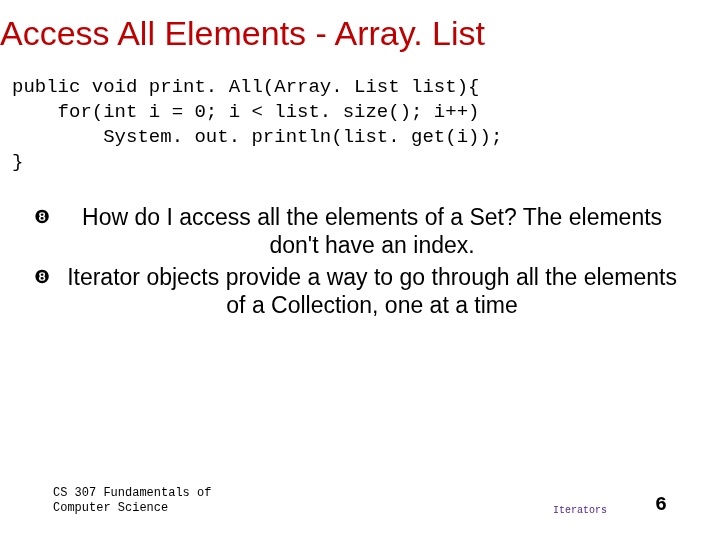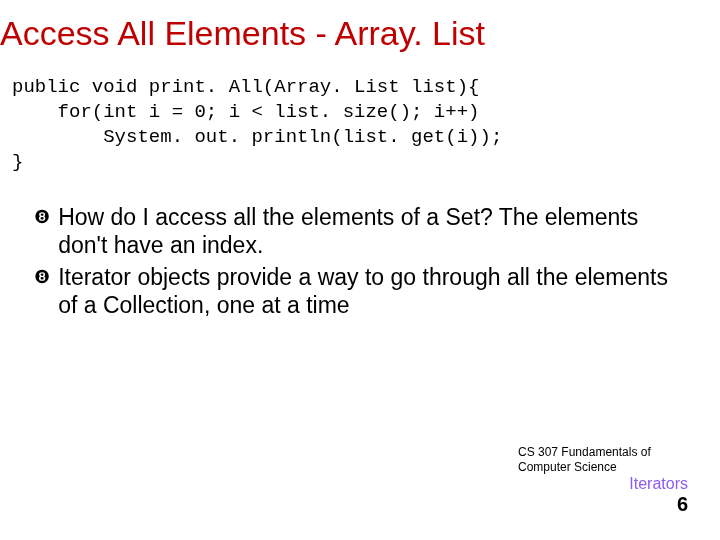--- a/index.html
+++ b/index.html
@@ -39,44 +39,44 @@
     margin-bottom: 4px;
   }
   .bullet .marker {
     font-family: Wingdings, Arial, sans-serif;
     margin-right: 8px;
     font-size: 18px;
     line-height: 28px;
   }
   .bullet .text {
     flex: 1;
+    text-align: center;
   }
   .italic { }
   .footer {
     position: absolute;
     bottom: 24px;
     left: 0;
     width: 100%;
     display: flex;
     align-items: flex-end;
-    padding: 0 32px;
-    font-family: Liberation Sans, sans-serif;
-    flex-direction: column;
+    padding: 0 53px;
+    font-family: Liberation Mono, monospace;
   }
   .footer-left {
     font-size: 12px;
     color: #000;
     width: 170px;
     line-height: 1.25;
   }
   .footer-center {
     flex: 1;
-    text-align: left;
-    font-size: 16px;
-    color: #8b5cf6;
+    text-align: right;
+    font-size: 10px;
+    color: #4c1d95;
   }
   .footer-right {
     font-size: 20px;
     font-weight: bold;
     color: #000;
     width: 60px;
     text-align: right;
   }
 </style>
 </head>

